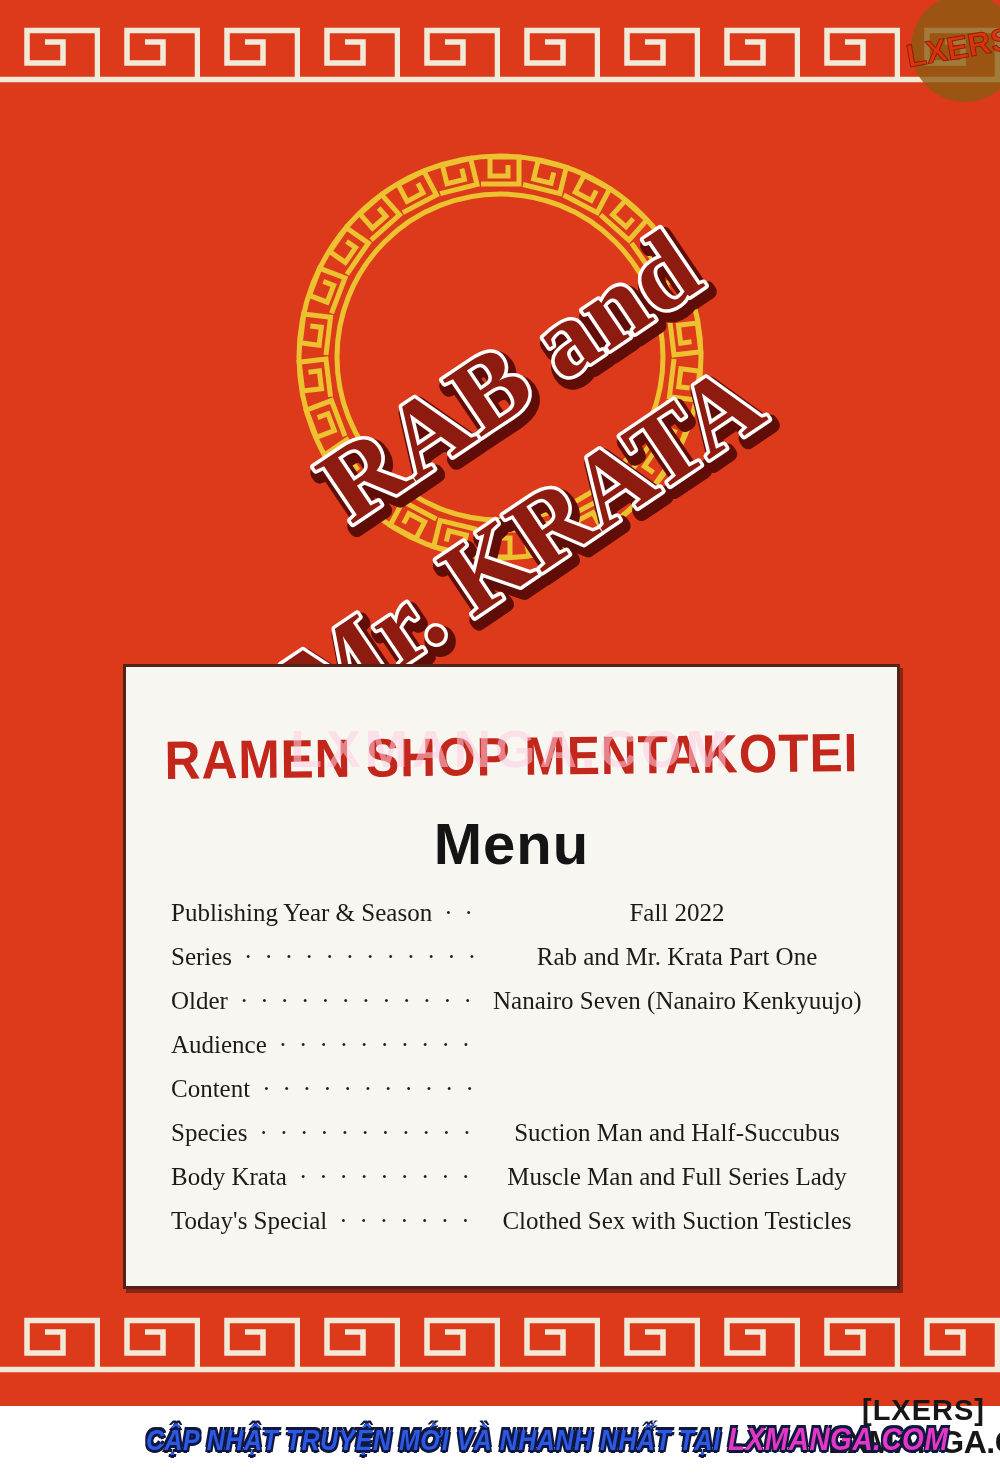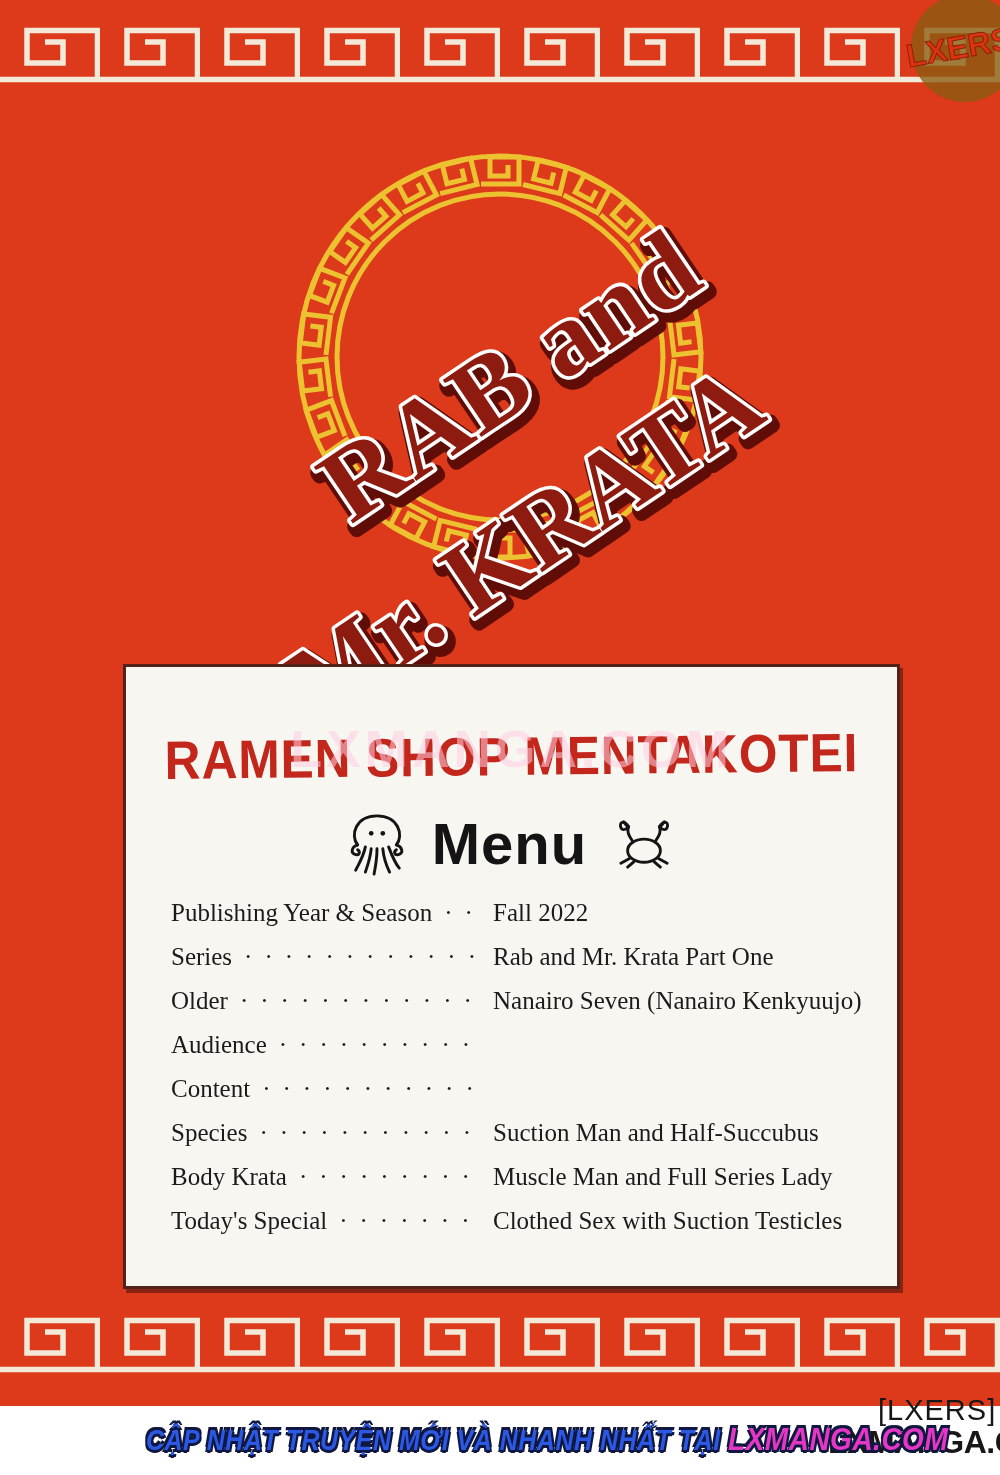--- a/index.html
+++ b/index.html
@@ -33,27 +33,27 @@
     font-weight:bold;font-size:52px;letter-spacing:4px;
     color:rgba(255,205,225,.55);pointer-events:none;z-index:3;
   }
   .shop-name{
     position:absolute;left:0;right:0;top:58px;text-align:center;z-index:2;
     font-weight:bold;font-size:54px;letter-spacing:1px;color:#C3271C;
     transform:scaleX(.92) rotate(-.6deg);
   }
   .menu-row{
     position:absolute;left:0;right:0;top:140px;height:72px;z-index:2;
-    display:flex;align-items:center;justify-content:center;gap:24px;
+    display:flex;align-items:center;justify-content:center;gap:24px;flex-direction:column;
   }
   .menu-word{font-weight:bold;font-size:58px;color:#141414;letter-spacing:1px;}
   .doodle{display:block;}
   .menu-list{
     position:absolute;left:45px;right:36px;top:224px;z-index:2;
-    font-family:"Liberation Serif",serif;font-size:25px;color:#1D1A18;
+    font-family:"Liberation Serif",serif;font-size:25px;color:#1D1A18;text-align:center;
   }
   .menu-item{display:flex;align-items:baseline;height:44px;line-height:44px;}
   .menu-item .left{width:322px;flex:none;display:flex;align-items:baseline;overflow:hidden;}
   .menu-item .label{white-space:nowrap;}
   .menu-item .dots{
     flex:1;overflow:hidden;white-space:nowrap;margin:0 10px 0 12px;
     letter-spacing:12px;color:#1D1A18;
   }
   .menu-item .value{flex:1;white-space:nowrap;}
 
@@ -66,21 +66,21 @@
   .promo-prefix{
     color:#2B59E6;
     text-shadow:-2px -2px 0 #101840,2px -2px 0 #101840,-2px 2px 0 #101840,2px 2px 0 #101840,0 3px 0 #101840;
   }
   .promo-site{
     color:#E537C6;font-size:28px;
     text-shadow:-2px -2px 0 #101840,2px -2px 0 #101840,-2px 2px 0 #101840,2px 2px 0 #101840,0 3px 0 #101840;
   }
   .footer-tag{
     position:absolute;left:862px;top:1394px;z-index:5;
-    font-weight:normal;font-size:29px;color:#171717;letter-spacing:1px;margin-left:16px;
+    font-weight:bold;font-size:29px;color:#171717;letter-spacing:1px;
   }
   .footer-site{
     position:absolute;left:828px;top:1424px;z-index:5;
     font-weight:bold;font-size:32px;color:#171717;letter-spacing:-.5px;
   }
 </style>
 </head>
 <body>
 
 <div class="page">

